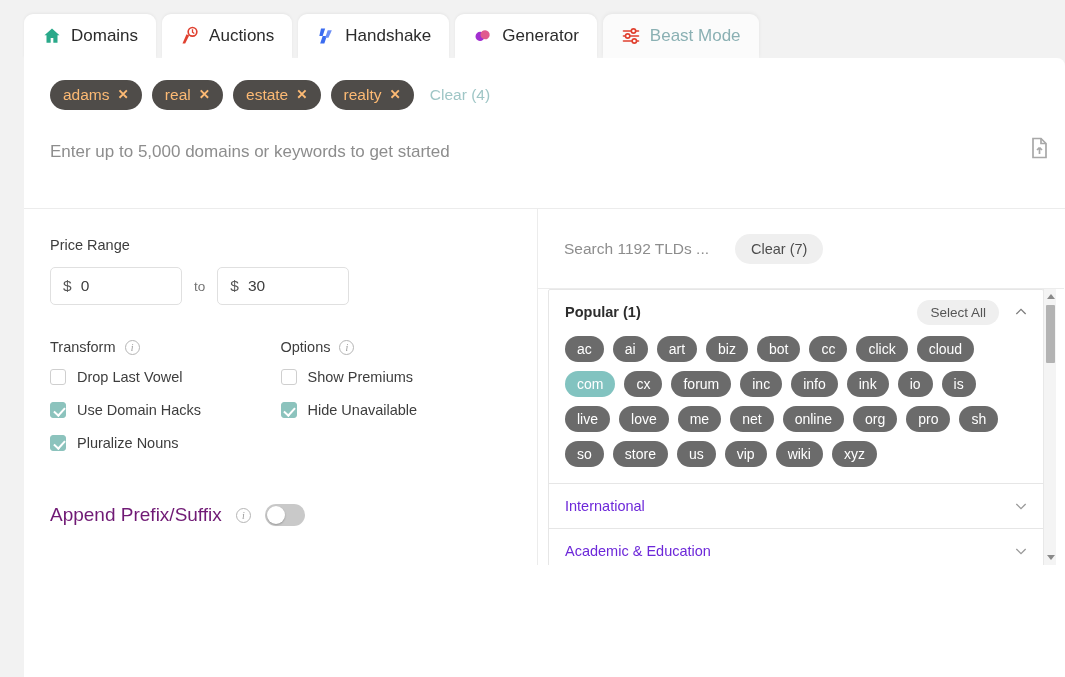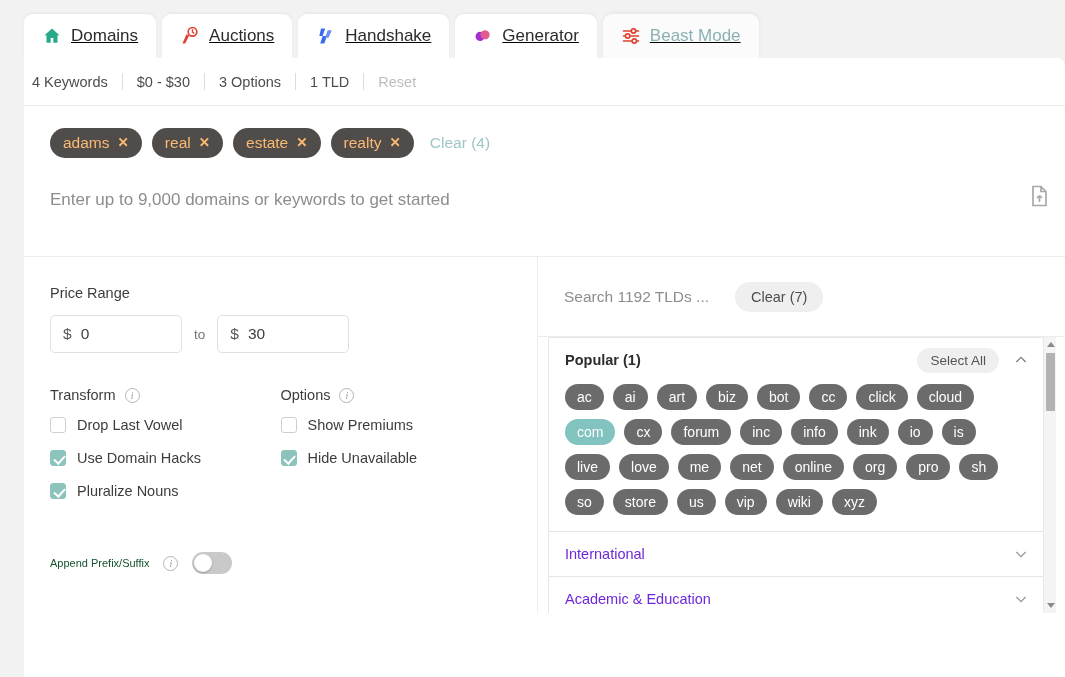--- a/index.html
+++ b/index.html
@@ -15,21 +15,20 @@
     background: #f2f2f2;
   }
 
   
   .tabbar {
     position: absolute; left: 0; top: 0;
     width: 1065px; height: 58px;
     display: flex; align-items: flex-end;
     padding-left: 24px;
     gap: 6px;
-    text-decoration: underline;
   }
   .tab {
     height: 44px;
     background: #ffffff;
     border-radius: 9px 9px 0 0;
     display: flex; align-items: center;
     gap: 9px;
     padding: 0 18px;
     font-size: 17px;
     color: #2b2b2b;
@@ -172,21 +171,21 @@
     left: 4.5px; top: 1.5px; width: 5px; height: 9px;
     border: solid #fff; border-width: 0 2px 2px 0;
     transform: rotate(42deg);
   }
   .cblabel { font-size: 14.5px; color: #3d3d3d; }
 
   .append-row {
     display: flex; align-items: center; gap: 14px;
     margin-top: 36px;
   }
-  .append-lbl { font-size: 11px; color: #14532d; }
+  .append-lbl { font-size: 19px; color: #701a75; }
   .toggle {
     width: 40px; height: 22px; border-radius: 11px;
     background: #c9c9c9; position: relative; cursor: pointer; flex: none;
   }
   .toggle .knob {
     position: absolute; left: 2px; top: 2px;
     width: 18px; height: 18px; border-radius: 50%;
     background: #fff;
     box-shadow: 0 1px 2px rgba(0,0,0,0.25);
   }
@@ -338,31 +337,20 @@
         <circle cx="15" cy="6" r="2.6" fill="#fff" stroke="#e0402f" stroke-width="2"></circle>
         <circle cx="8" cy="12" r="2.6" fill="#fff" stroke="#e0402f" stroke-width="2"></circle>
         <circle cx="16" cy="18" r="2.6" fill="#fff" stroke="#e0402f" stroke-width="2"></circle>
       </svg>
       <span class="tlabel">Beast Mode</span>
     </div>
   </div>
 
   <div class="panel">
 
-    <div class="summary">
-      <span class="sitem">4 Keywords</span>
-      <span class="sep"></span>
-      <span class="sitem">$0 - $30</span>
-      <span class="sep"></span>
-      <span class="sitem">3 Options</span>
-      <span class="sep"></span>
-      <span class="sitem">1 TLD</span>
-      <span class="sep"></span>
-      <span class="sitem reset">Reset</span>
-    </div>
 
     <div class="kwarea">
       <div class="chips">
         <span class="chip">
           <span>adams</span>
           <span class="x">✕</span>
         </span>
         <span class="chip">
           <span>real</span>
           <span class="x">✕</span>
@@ -371,21 +359,21 @@
           <span>estate</span>
           <span class="x">✕</span>
         </span>
         <span class="chip">
           <span>realty</span>
           <span class="x">✕</span>
         </span>
         <span class="clear-kw">Clear (4)</span>
       </div>
 
-      <div class="kwinput">Enter up to 9,000 domains or keywords to get started</div>
+      <div class="kwinput">Enter up to 5,000 domains or keywords to get started</div>
 
       <svg class="upload-icon" viewBox="0 0 24 24">
         <path d="M6 2.5 h8 L19 7.5 V21.5 H6 Z" fill="none" stroke="#a8a8a8" stroke-width="1.7"></path>
         <path d="M14 2.5 V7.5 H19" fill="none" stroke="#a8a8a8" stroke-width="1.7"></path>
         <path d="M12.5 18 V11.5 M12.5 11.5 L10 14 M12.5 11.5 L15 14" fill="none" stroke="#a8a8a8" stroke-width="1.7"></path>
       </svg>
     </div>
 
     <div class="hr-full"></div>
 

